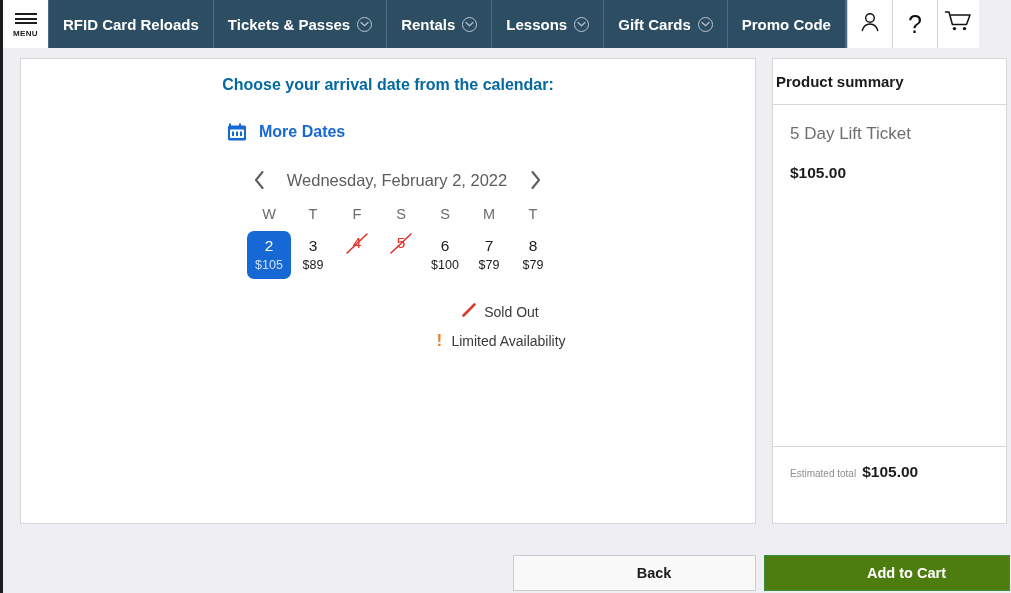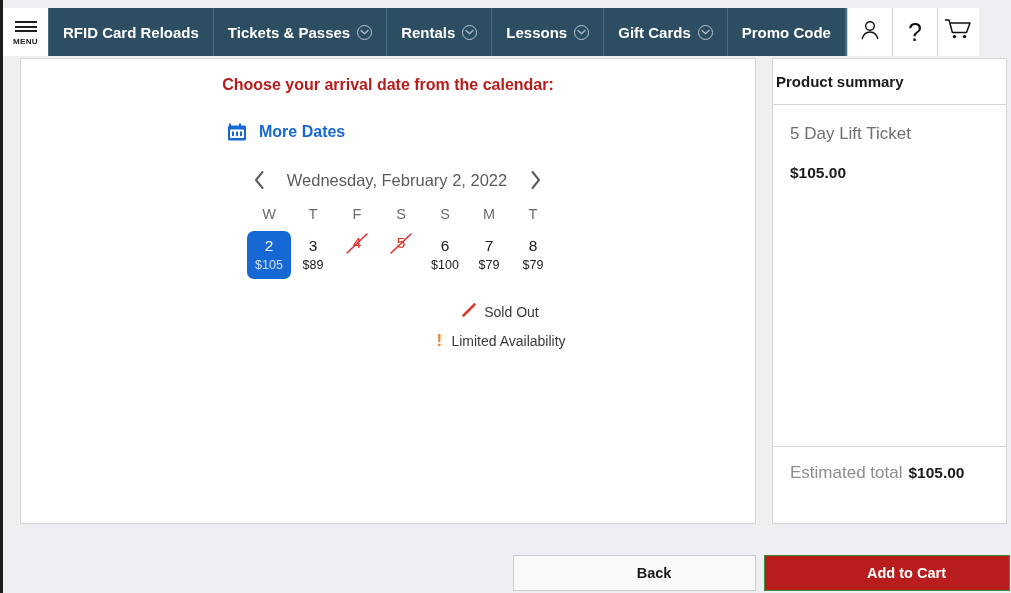--- a/index.html
+++ b/index.html
@@ -12,21 +12,21 @@
   #root { position: relative; width: 1011px; height: 593px; background: #eeeef3; }
 
   
   .left-edge {
     position: absolute; left: 0; top: 0; width: 3px; height: 593px;
     background: #1c1c1c;
   }
 
   
   .navbar {
-    position: absolute; left: 3px; top: 8px; width: 856px; height: 48px;
+    position: absolute; left: 3px; top: 0; width: 856px; height: 48px;
     background: #2d4d63;
     display: flex; align-items: stretch;
   }
   .menu-btn {
     width: 45px; background: #ffffff;
     display: flex; flex-direction: column; align-items: center; justify-content: center;
     cursor: pointer; flex: 0 0 45px;
   }
   .menu-lines { width: 22px; }
   .menu-lines i {
@@ -62,21 +62,21 @@
   }
   .nav-icon-btn.cart { width: 42px; justify-content: flex-start; padding-left: 6px; }
   .qmark { font-size: 25px; color: #111; font-weight: normal; line-height: 1; }
 
   
   .main-card {
     position: absolute; left: 20px; top: 58px; width: 736px; height: 466px;
     background: #ffffff; border: 1px solid #d6d6d6;
   }
   .card-title {
-    text-align: center; font-size: 16px; font-weight: bold; color: #b91c1c;
+    text-align: center; font-size: 16px; font-weight: bold; color: #0369a1;
     margin-top: 17px;
   }
   .more-dates-row {
     display: flex; align-items: center; gap: 12px;
     margin: 28px 0 0 206px;
     cursor: pointer; width: fit-content;
   }
   .cal-icon { width: 20px; height: 20px; position: relative; flex: 0 0 20px; }
   .more-dates-label {
     color: #1668d4; font-size: 16px; font-weight: bold; text-align: center;
@@ -152,37 +152,37 @@
   .prod-name {
     font-size: 17px; color: #6e6e6e; font-weight: normal; margin-bottom: 20px;
   }
   .prod-qty { font-size: 13.5px; font-weight: bold; color: #1b1b1b; margin-bottom: 4px; }
   .prod-price { font-size: 15.5px; font-weight: bold; color: #1b1b1b; }
   .summary-foot {
     border-top: 1px solid #d6d6d6; height: 77px;
     padding: 16px 17px 0 17px;
   }
   .total-row { display: flex; align-items: baseline; gap: 6px; }
-  .total-label { font-size: 17px; color: #8d8d8d; }
+  .total-label { font-size: 10px; color: #8d8d8d; }
   .total-value { font-size: 15.5px; font-weight: bold; color: #1b1b1b; }
 
   
   .footer {
     position: absolute; left: 513px; top: 555px;
     display: flex; gap: 8px;
   }
   .btn {
     height: 36px; display: flex; align-items: center; justify-content: center;
     font-size: 14.5px; font-weight: bold; cursor: pointer; padding-left: 39px;
   }
   .btn-back {
     width: 243px; background: #f9f9f9; border: 1px solid #cccccc; color: #1b1b1b;
   }
   .btn-cart {
-    width: 246px; background: #b91c1c; border: 1px solid #3a8c3b; color: #ffffff;
+    width: 246px; background: #4d7c0f; border: 1px solid #3a8c3b; color: #ffffff;
   }
 </style>
 </head>
 <body>
 
 <div id="root">
 
   <div class="left-edge"></div>
 
   <div class="navbar">

